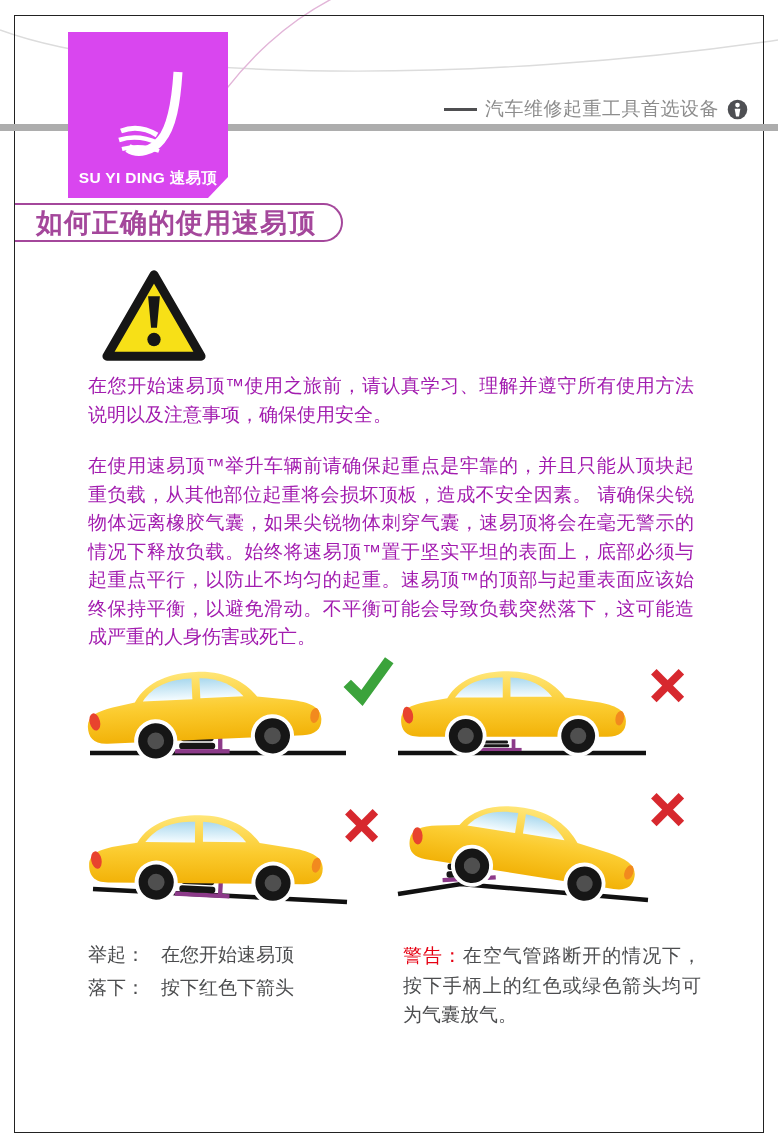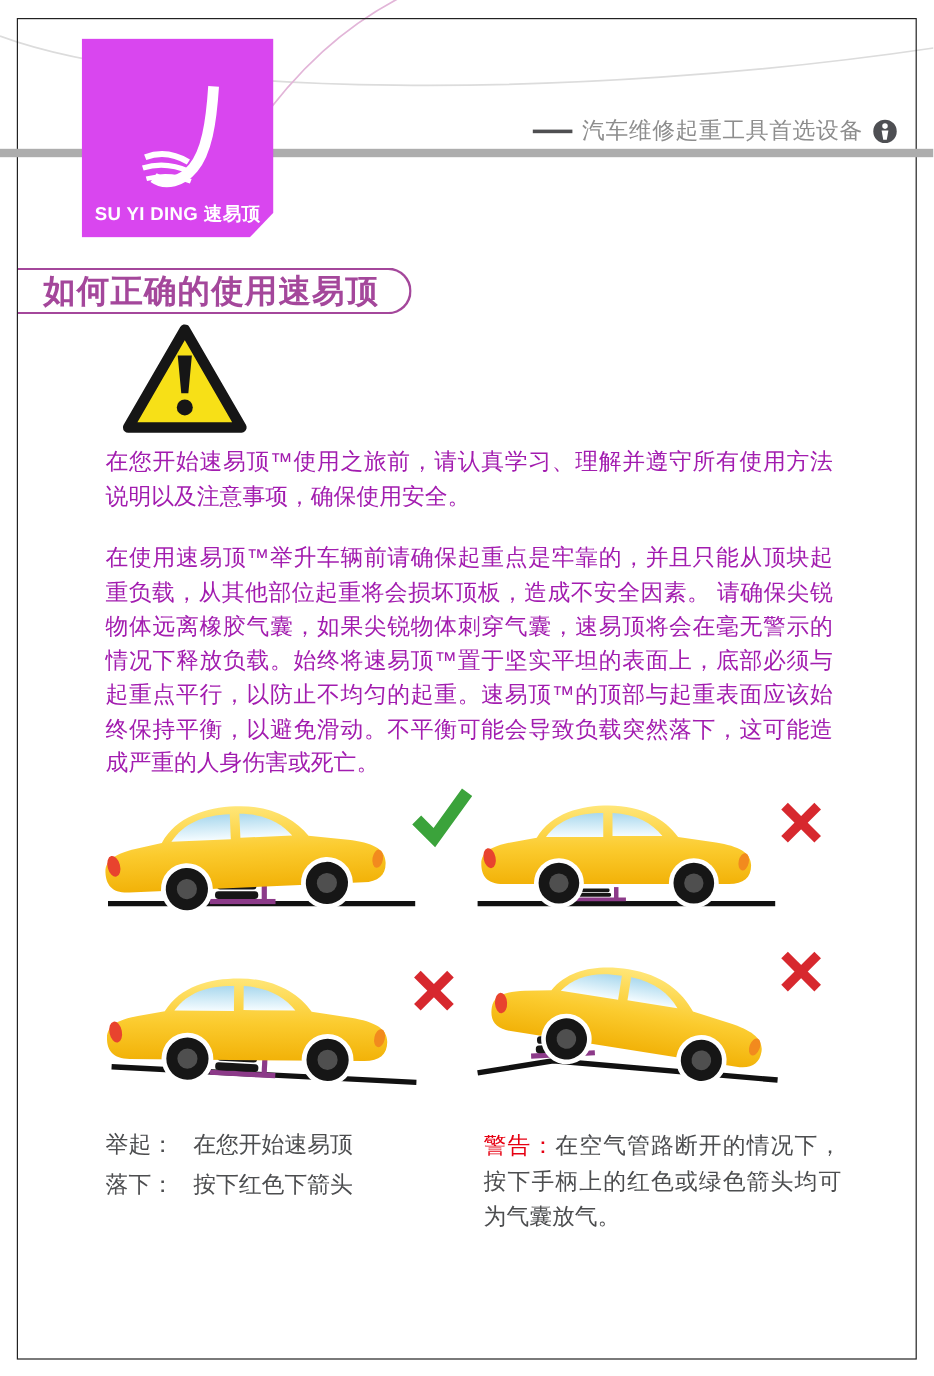--- a/index.html
+++ b/index.html
@@ -19,21 +19,21 @@
   .logo-label{position:absolute;left:0;bottom:9px;width:100%;text-align:center;color:#fff;
               font-weight:bold;font-size:15.5px;letter-spacing:.3px;}
 
   
   .tagline{left:444px;top:96px;display:flex;align-items:center;gap:8px;z-index:4;}
   .tagline .dash{width:33px;height:3px;background:#4F4F51;}
   .tagline .txt{font-size:19px;color:#8D8D8D;letter-spacing:.5px;}
 
   
   .title-pill{left:15px;top:203px;width:328px;height:39px;border:2.4px solid #A4479B;border-left:none;
-              border-radius:0 22px 22px 0;box-sizing:border-box;z-index:4;display:flex;align-items:center;margin-top:20px;}
+              border-radius:0 22px 22px 0;box-sizing:border-box;z-index:4;display:flex;align-items:center;}
   .title-pill span{font-size:27px;font-weight:bold;color:#A4479B;margin-left:21px;letter-spacing:1px;}
 
   .warn-tri{left:100px;top:264px;z-index:4;}
 
   .para{left:88px;width:606px;font-size:19px;line-height:28.5px;color:#a21caf;text-align:justify;z-index:4;}
   .p1{top:372px;}
   .p2{top:452px;}
 
   .panel{z-index:4;}
   .panelA{left:84px;top:650px;}

